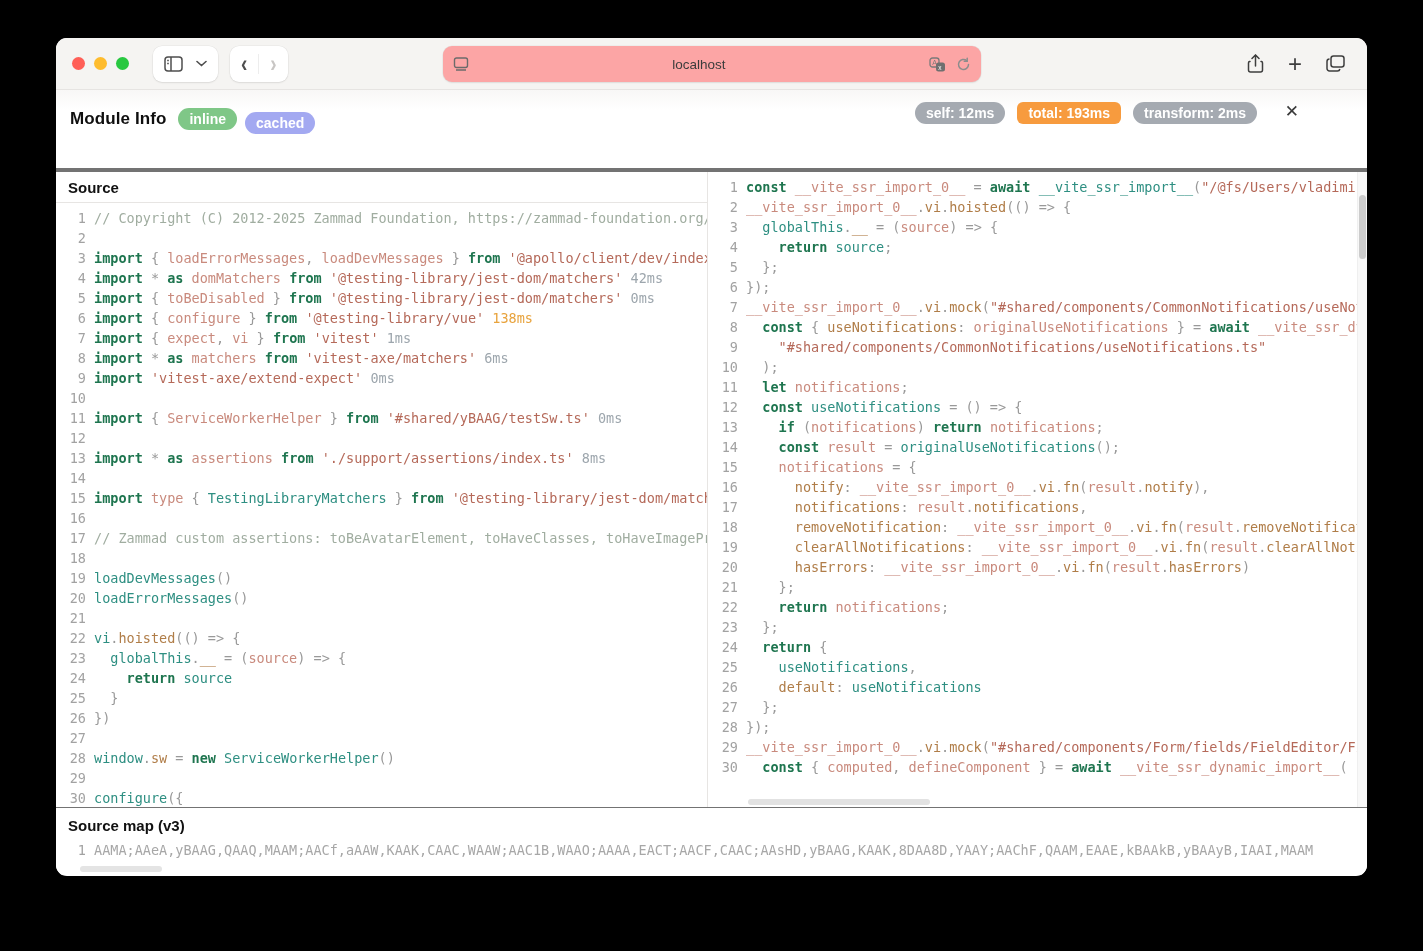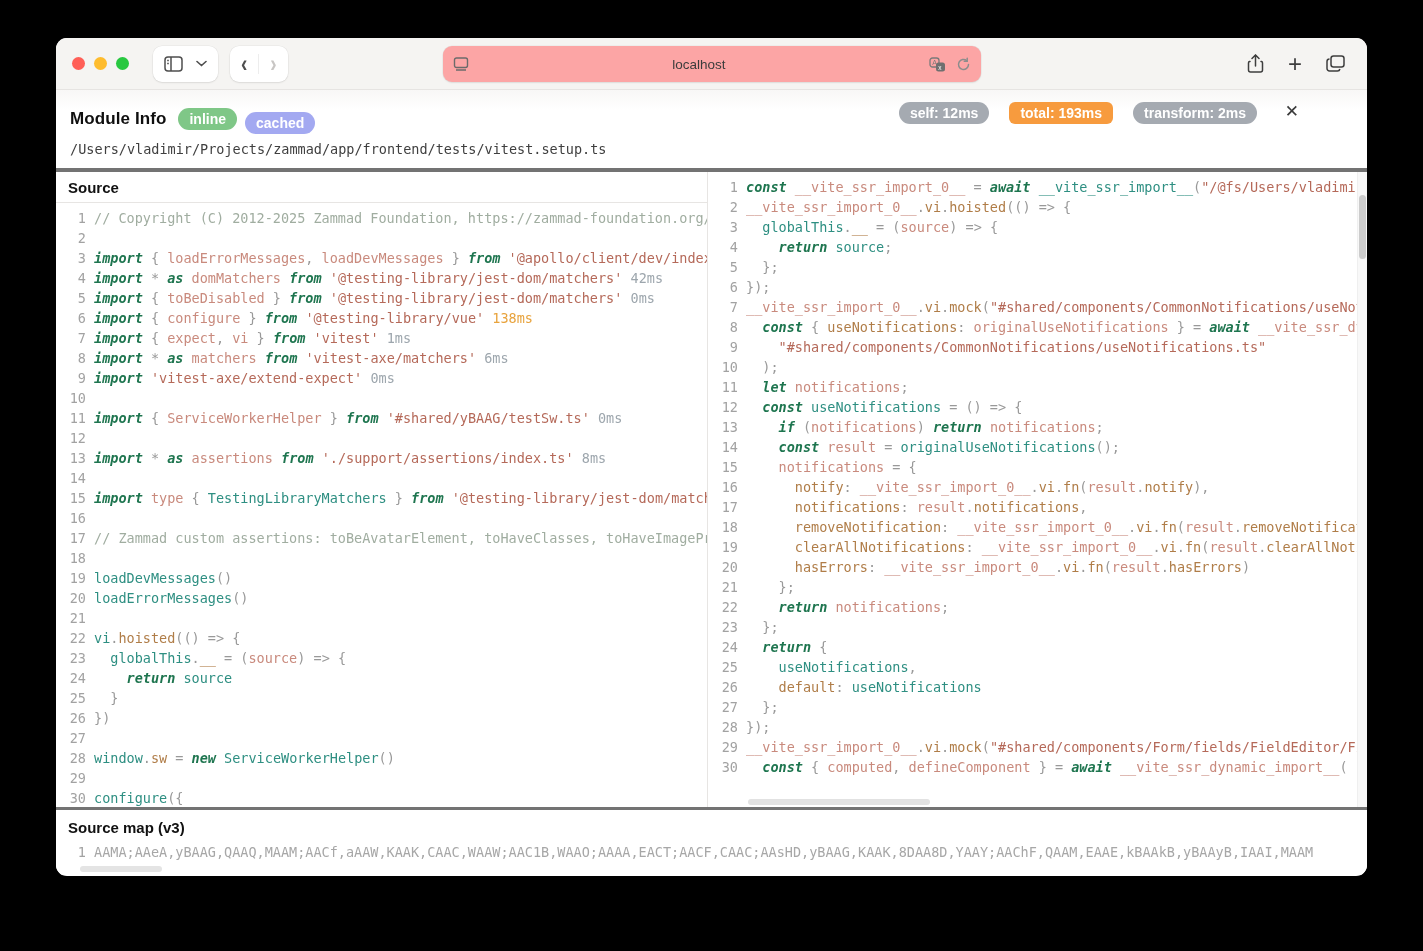--- a/index.html
+++ b/index.html
@@ -25,49 +25,49 @@
   .toolbar-right{margin-left:auto;display:flex;align-items:center;gap:24px;padding-right:6px;}
   .icon{display:inline-flex;align-items:center;justify-content:center;}
   
   .module-header{height:78px;background:linear-gradient(#f8f7f6,#ffffff 26%);position:relative;
     padding:13px 16px 0 14px;box-sizing:border-box;}
   .title-row{display:flex;align-items:center;}
   .page-title{font-size:17px;font-weight:bold;color:#0f0f0f;letter-spacing:.1px;}
   .pill{border-radius:999px;color:#fff;font-size:14px;font-weight:bold;padding:4px 11px;line-height:1;}
   .pill.inline{margin-left:12px;}
   .pill.cached{margin-left:8px;margin-top:9px;}
-  .metrics{position:absolute;right:110px;top:12px;display:flex;gap:20px;align-items:flex-end;}
+  .metrics{position:absolute;right:110px;top:12px;display:flex;gap:12px;align-items:flex-end;}
   .close-btn{position:absolute;right:66px;top:11px;font-size:17px;color:#3a3a3a;cursor:default;line-height:1;padding:2px;}
   .module-path{margin-top:7px;font-family:"DejaVu Sans Mono",monospace;font-size:13.5px;color:#3f3f3f;}
   
   .panels{display:flex;border-top:4px solid #737373;height:639px;box-sizing:border-box;}
   .panel{width:652px;box-sizing:border-box;position:relative;overflow:hidden;}
   .panel.src{border-right:1px solid #e7e5e3;}
   .panel.tr{flex:1;}
   .panel-title{height:31px;display:flex;align-items:center;padding-left:12px;font-size:15px;
     font-weight:bold;color:#111;border-bottom:1px solid #e7e5e3;box-sizing:border-box;}
   .code{padding-top:5px;font-family:"DejaVu Sans Mono",monospace;font-size:13.5px;line-height:20px;}
   .code-line{display:flex;height:20px;}
   .ln{flex:0 0 30px;text-align:right;padding-right:8px;color:#a2a2a2;user-select:none;}
   .lc{white-space:pre;overflow:hidden;flex:1;color:var(--c-syntax-pl);}
-  .tk-kw{color:var(--c-syntax-kw);font-weight:bold;font-style:italic;}
+  .tk-kw{color:var(--c-syntax-kw);font-weight:bold;}
   .tk-fn{color:var(--c-syntax-fn);font-weight:normal;}
   .tk-pr{color:var(--c-syntax-pr);}
   .tk-va{color:var(--c-syntax-va);}
   .tk-st{color:var(--c-syntax-st);}
   .tk-pu{color:var(--c-syntax-pu);}
   .tk-cm{color:var(--c-syntax-cm);}
   .tk-tm{color:var(--c-syntax-tm);}
   .tk-tmo{color:var(--c-syntax-tmo);}
   .tk-pl{color:var(--c-syntax-pl);}
   .vtrack{position:absolute;right:0;top:0;bottom:0;width:9px;background:#f8f8f8;border-left:1px solid #efefef;}
   .vthumb{position:absolute;right:1px;top:23px;width:7px;height:64px;background:#cucu;background:#cccccc;border-radius:4px;}
   .hthumb{position:absolute;bottom:2px;left:40px;width:182px;height:6px;background:#e2e2e2;border-radius:3px;}
   
-  .sourcemap{border-top:3px solid #737373;height:68px;box-sizing:border-box;position:relative;background:#fff;}
+  .sourcemap{border-top:1px solid #737373;height:68px;box-sizing:border-box;position:relative;background:#fff;}
   .sm-title{font-size:15px;font-weight:bold;color:#111;padding:9px 0 0 12px;}
   .sm-line{display:flex;margin-top:7px;font-family:"DejaVu Sans Mono",monospace;font-size:13.5px;line-height:18px;}
   .sm-ln{flex:0 0 30px;text-align:right;padding-right:8px;color:#a2a2a2;}
   .sm-code{white-space:pre;overflow:hidden;flex:1;color:#a7a7a7;}
   .sm-hthumb{position:absolute;bottom:3px;left:24px;width:82px;height:6px;background:#e4e4e4;border-radius:3px;}
   svg{display:block;}
 </style>
 </head>
 <body>
 
@@ -159,21 +159,20 @@
       <span class="page-title">Module Info</span>
       <span class="pill inline" id="badge-inline" style="background: rgb(127, 199, 135);">inline</span>
       <span class="pill cached" id="badge-cached" style="background: rgb(163, 169, 241);">cached</span>
     </div>
     <div class="metrics">
       <span class="pill metric-gray" style="background: rgb(165, 170, 177);">self: 12ms</span>
       <span class="pill metric-orange" style="background: rgb(247, 155, 62); border-radius: 6px;">total: 193ms</span>
       <span class="pill metric-gray" style="background: rgb(165, 170, 177);">transform: 2ms</span>
     </div>
     <span class="close-btn">✕</span>
-    <div class="module-path">/Users/vladimir/Projects/zammad/app/frontend/tests/vitest.setup.ts</div>
   </div>
 
   <div class="panels">
     <div class="panel src">
       <div class="panel-title">Source</div>
       <div class="code">
           <div class="code-line">
             <span class="ln">1</span>
             <span class="lc"><span class="tk-cm">// Copyright (C) 2012-2025 Zammad Foundation, https://zammad-foundation.org/</span></span>
           </div>

